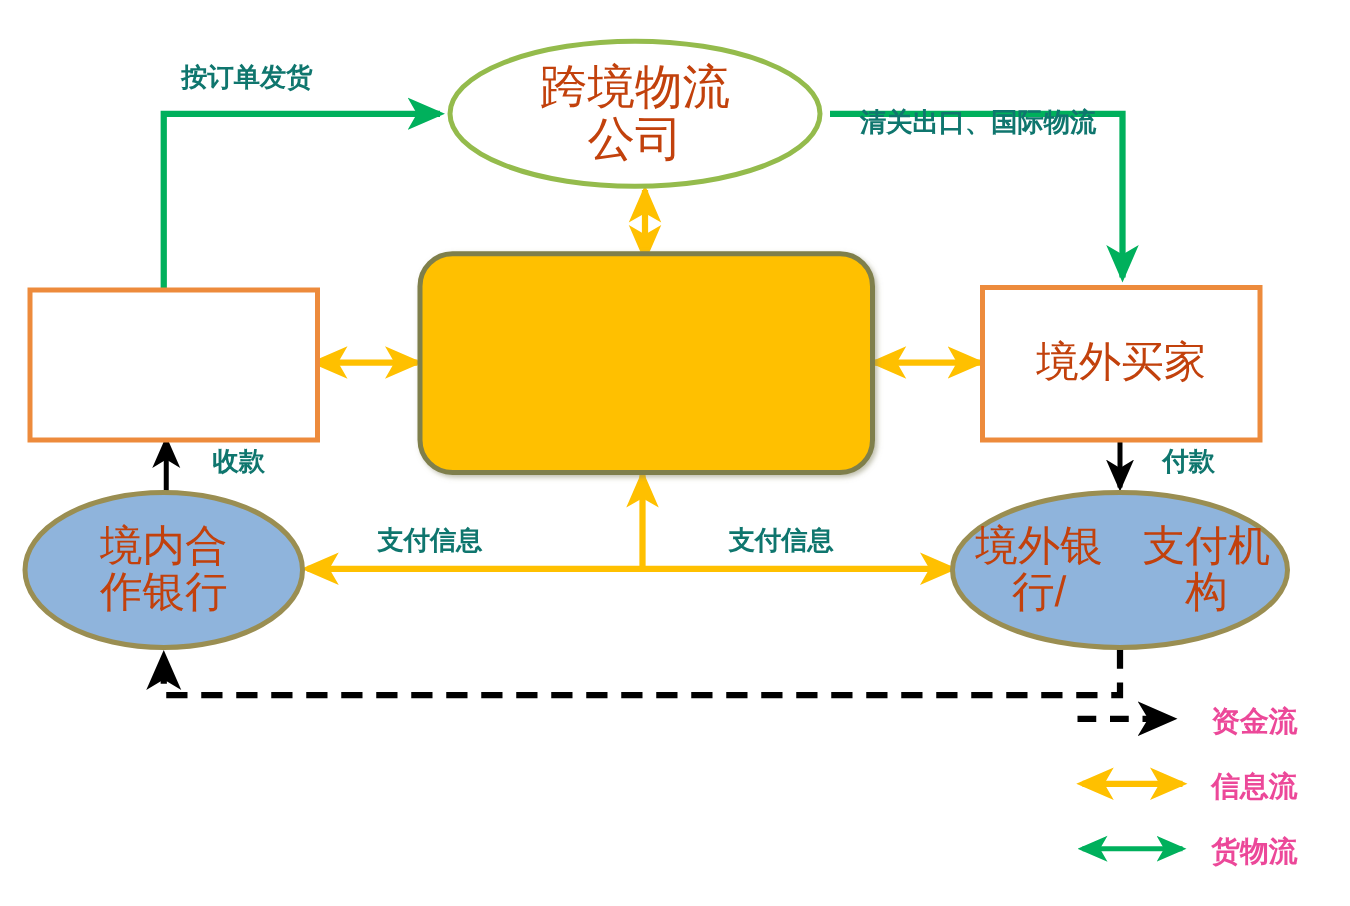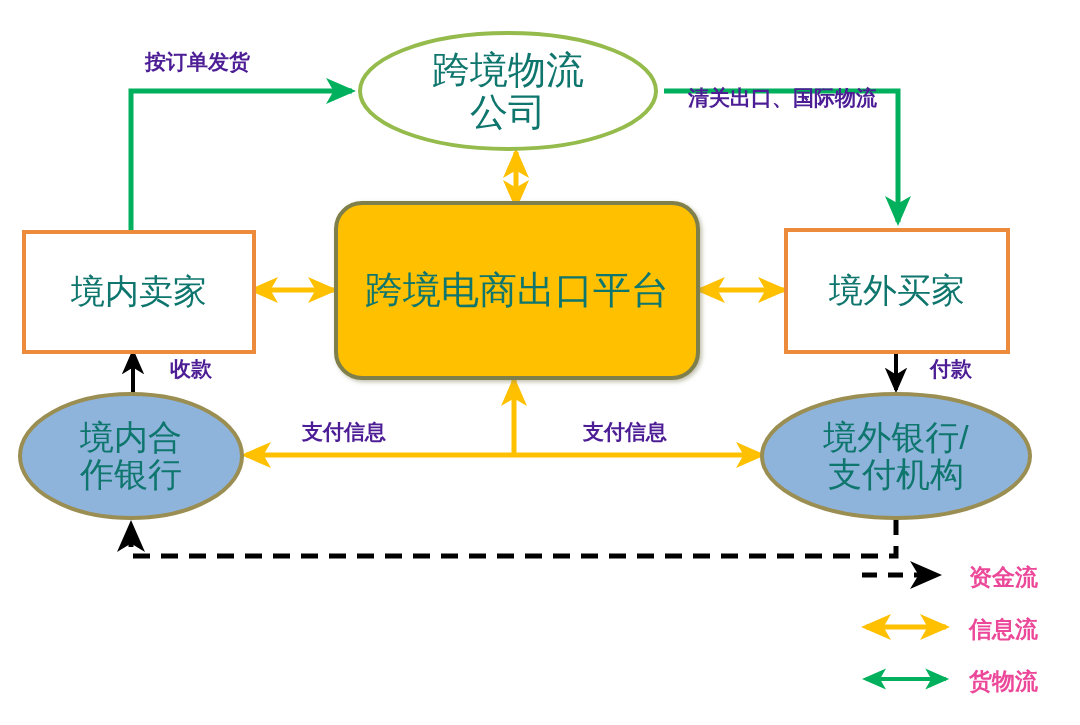--- a/index.html
+++ b/index.html
@@ -23,29 +23,29 @@
     top: 0;
     width: 1080px;
     height: 725px;
   }
   .node-label {
     position: absolute;
     display: flex;
     align-items: center;
     justify-content: center;
     text-align: center;
-    color: #0f766e;
+    color: #c2410c;
     font-family: "Liberation Sans", "DejaVu Sans", sans-serif;
     font-weight: 400;
     line-height: 1.1;
     pointer-events: none;
   }
   .edge-label {
     position: absolute;
-    color: #4c1d95;
+    color: #0f766e;
     font-family: "Liberation Serif", "DejaVu Serif", serif;
     font-weight: 700;
     white-space: nowrap;
     text-align: left;
     pointer-events: none;
   }
   .legend-label {
     position: absolute;
     color: #ec4899;
     font-family: "Liberation Serif", "DejaVu Serif", serif;
@@ -148,38 +148,32 @@
     <g>
       <path d="M866,679 L946,679" fill="none" stroke="#00B05C" stroke-width="4" marker-end="url(#arrow-green)" marker-start="url(#arrow-green-start)"></path>
     </g>
   </svg>
 
   <div class="node-label" style="left:360px; top:40px; width:296px; height:104px; font-size:38px; flex-direction:column;">
     <span>跨境物流</span>
     <span>公司</span>
   </div>
 
-  <div class="node-label" style="left:336px; top:203px; width:362px; height:175px; font-size:38px;">
-    <span>跨境电商出口平台</span>
-  </div>
 
-  <div class="node-label" style="left:24px; top:232px; width:230px; height:120px; font-size:34px;">
-    <span>境内卖家</span>
-  </div>
 
   <div class="node-label" style="left:20px; top:404px; width:222px; height:104px; font-size:34px; flex-direction:column;">
     <span>境内合</span>
     <span>作银行</span>
   </div>
 
   <div class="node-label" style="left:786px; top:230px; width:222px; height:122px; font-size:34px;">
     <span>境外买家</span>
   </div>
 
-  <div class="node-label" style="left:762px; top:404px; width:268px; height:104px; font-size:34px; flex-direction:column;">
+  <div class="node-label" style="left:762px; top:404px; width:268px; height:104px; font-size:34px; flex-direction:row;">
     <span>境外银行/</span>
     <span>支付机构</span>
   </div>
 
   <div class="edge-label" style="left:145px; top:48px; font-size:21px;">按订单发货</div>
 
   <div class="edge-label" style="left:688px; top:50px; font-size:21px;margin-top:34px;">清关出口、国际物流</div>
 
   <div class="edge-label" style="left:170px; top:355px; font-size:21px;">收款</div>
 

